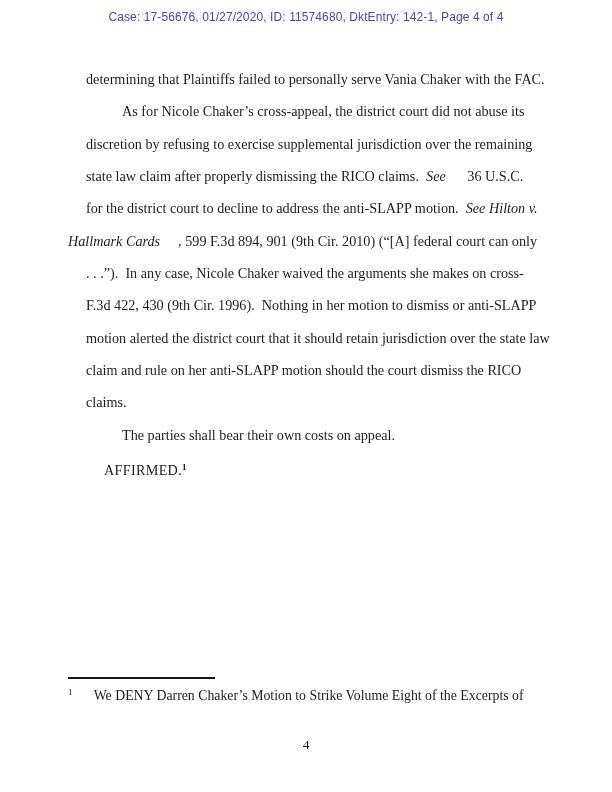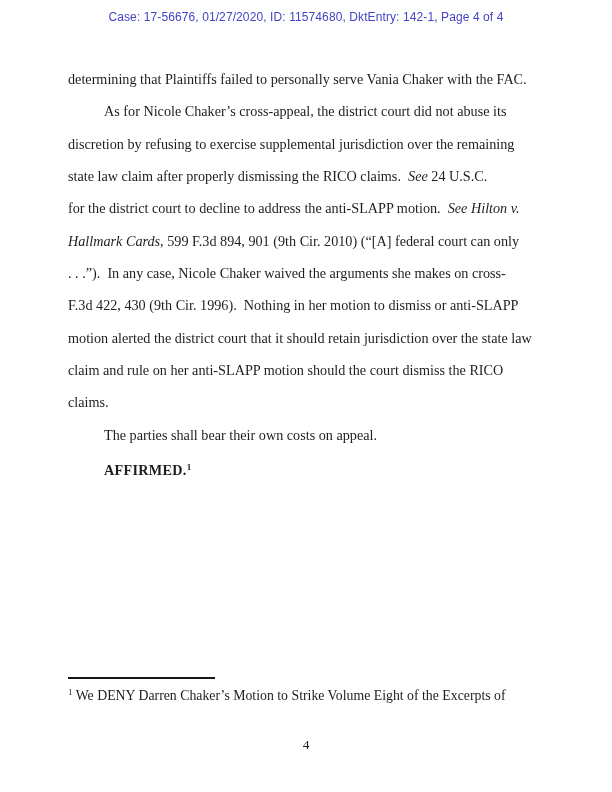--- a/index.html
+++ b/index.html
@@ -33,23 +33,23 @@
     width: 486px;
   }
   .body-line {
     line-height: 32.35px;
     font-size: 14.2px;
     white-space: pre;
   }
   .body-line.indent {
     padding-left: 36px;
   }
-  .s-n { font-style: normal; }
+  .s-n { font-style: normal; margin-left: 18px; }
   .s-i { font-style: italic; }
-  .s-b { font-weight: bold; letter-spacing: 0.3px; }
+  .s-b { font-weight: normal; letter-spacing: 0.3px; }
   .s-sup {
     font-size: 9px;
     vertical-align: 5px;
   }
   .s-bsup {
     font-size: 9px;
     vertical-align: 5px;
     font-weight: bold;
   }
   .footnote-sep {
@@ -83,21 +83,21 @@
 </head>
 <body>
 
 <div class="page">
   <div class="stamp" style="color: rgb(68, 68, 196);">Case: 17-56676, 01/27/2020, ID: 11574680, DktEntry: 142-1, Page 4 of 4</div>
 
   <div class="body-text" id="body-lines">
       <div class="body-line"><span class="s-n">determining that Plaintiffs failed to personally serve Vania Chaker with the FAC.</span></div>
       <div class="body-line indent"><span class="s-n">As for Nicole Chaker’s cross-appeal, the district court did not abuse its</span></div>
       <div class="body-line"><span class="s-n">discretion by refusing to exercise supplemental jurisdiction over the remaining</span></div>
-      <div class="body-line"><span class="s-n">state law claim after properly dismissing the RICO claims.  </span><span class="s-i">See</span><span class="s-n"> 24 U.S.C.</span></div>
+      <div class="body-line"><span class="s-n">state law claim after properly dismissing the RICO claims.  </span><span class="s-i">See</span><span class="s-n"> 36 U.S.C.</span></div>
       <div class="body-line"><span class="s-n">for the district court to decline to address the anti-SLAPP motion.  </span><span class="s-i">See Hilton v.</span></div>
       <div class="body-line"><span class="s-i">Hallmark Cards</span><span class="s-n">, 599 F.3d 894, 901 (9th Cir. 2010) (“[A] federal court can only</span></div>
       <div class="body-line"><span class="s-n">. . .”).  In any case, Nicole Chaker waived the arguments she makes on cross-</span></div>
       <div class="body-line"><span class="s-n">F.3d 422, 430 (9th Cir. 1996).  Nothing in her motion to dismiss or anti-SLAPP</span></div>
       <div class="body-line"><span class="s-n">motion alerted the district court that it should retain jurisdiction over the state law</span></div>
       <div class="body-line"><span class="s-n">claim and rule on her anti-SLAPP motion should the court dismiss the RICO</span></div>
       <div class="body-line"><span class="s-n">claims.</span></div>
       <div class="body-line indent"><span class="s-n">The parties shall bear their own costs on appeal.</span></div>
       <div class="body-line indent"><span class="s-b">AFFIRMED.</span><span class="s-bsup">1</span></div>
     </div>

